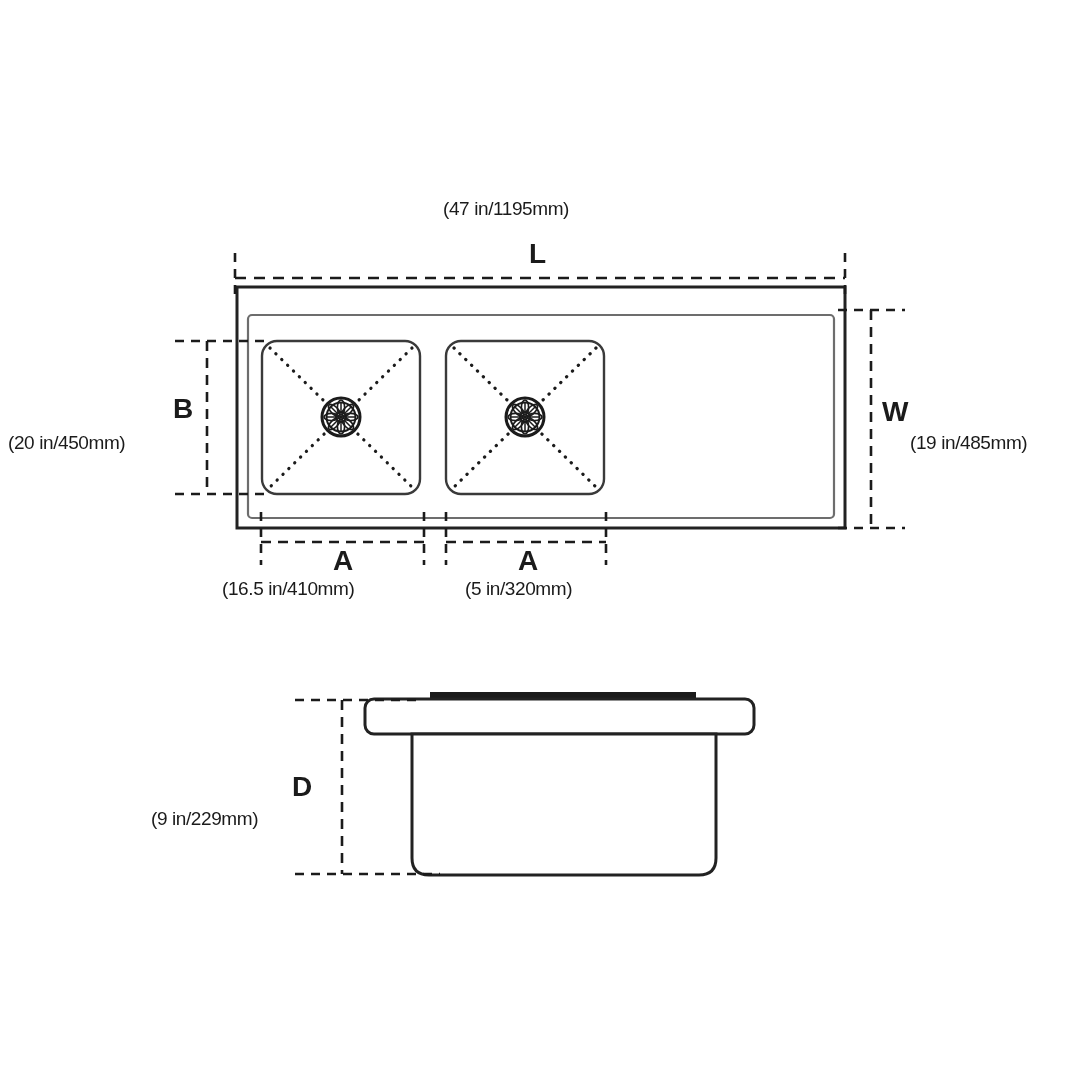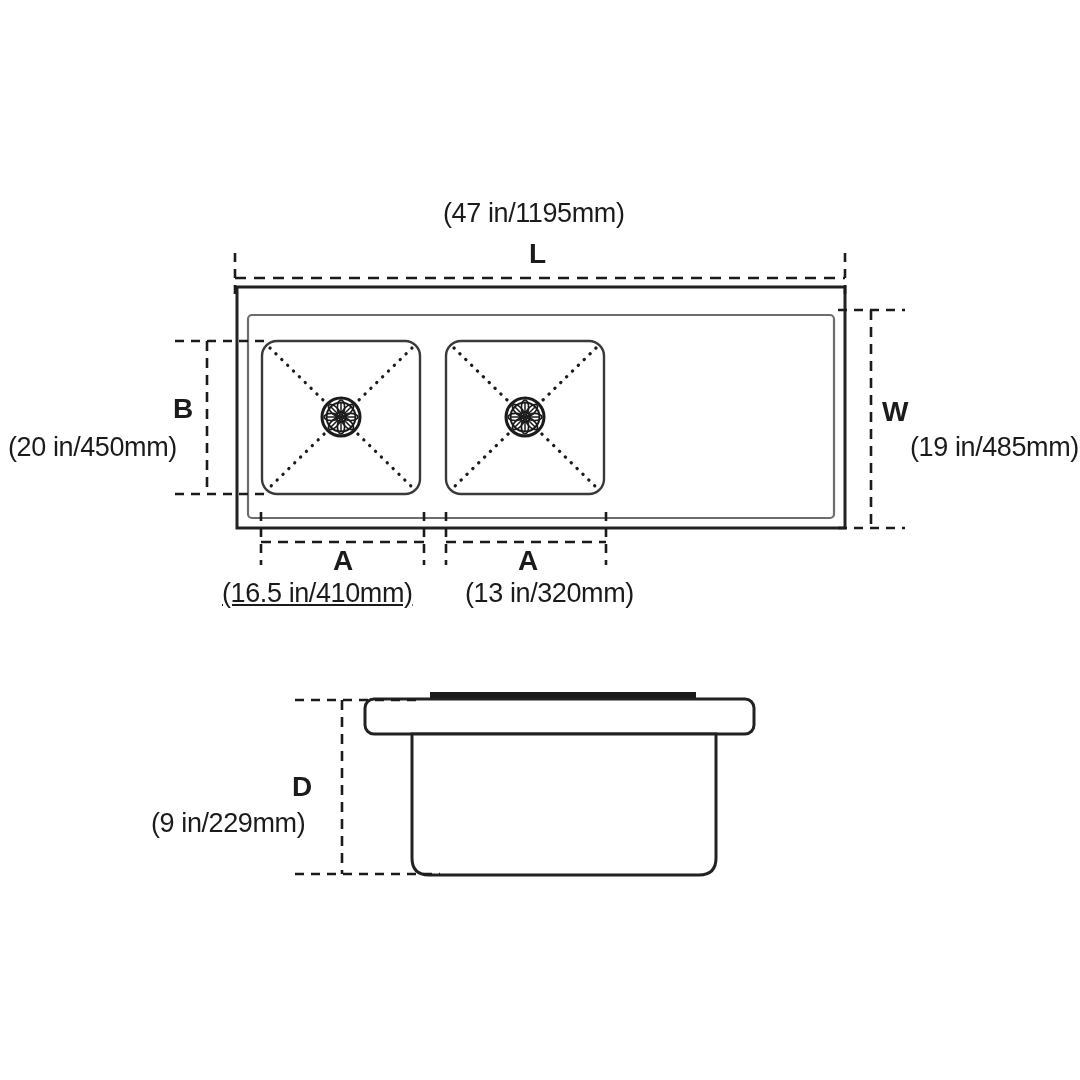--- a/index.html
+++ b/index.html
@@ -28,40 +28,40 @@
     height: 1080px;
     display: block;
   }
   .dim-text {
     position: absolute;
     white-space: nowrap;
     font-family: "Liberation Sans", sans-serif;
     color: #1b1b1b;
   }
   .dim-value {
-    font-size: 27px;
+    font-size: 19px;
     font-weight: 400;
     letter-spacing: -0.4px;
   }
   .dim-letter {
     font-size: 28px;
     font-weight: 700;
     letter-spacing: 0.5px;
   }
   .t-L-value { left: 443px; top: 198px; }
   .t-L-letter { left: 529px; top: 238px; }
 
   .t-B-letter { left: 173px; top: 393px; }
   .t-B-value  { left: 8px;  top: 432px; }
 
   .t-W-letter { left: 882px; top: 396px; }
   .t-W-value  { left: 874px; top: 432px; margin-left: 36px; }
 
   .t-A1-letter { left: 333px; top: 545px; }
-  .t-A1-value  { left: 222px; top: 578px; text-decoration: underline; }
+  .t-A1-value  { left: 222px; top: 578px; }
 
   .t-A2-letter { left: 518px; top: 545px; }
   .t-A2-value  { left: 465px; top: 578px; }
 
   .t-D-letter { left: 292px; top: 771px; }
   .t-D-value  { left: 151px; top: 808px; }
 </style>
 </head>
 <body>
 
@@ -174,18 +174,18 @@
   <div class="dim-text dim-letter t-B-letter">B</div>
   <div class="dim-text dim-value t-B-value">(20 in/450mm)</div>
 
   <div class="dim-text dim-letter t-W-letter">W</div>
   <div class="dim-text dim-value t-W-value">(19 in/485mm)</div>
 
   <div class="dim-text dim-letter t-A1-letter">A</div>
   <div class="dim-text dim-value t-A1-value">(16.5 in/410mm)</div>
 
   <div class="dim-text dim-letter t-A2-letter">A</div>
-  <div class="dim-text dim-value t-A2-value">(13 in/320mm)</div>
+  <div class="dim-text dim-value t-A2-value">(5 in/320mm)</div>
 
   <div class="dim-text dim-letter t-D-letter">D</div>
   <div class="dim-text dim-value t-D-value">(9 in/229mm)</div>
 
 </div>
 
 </body></html>

